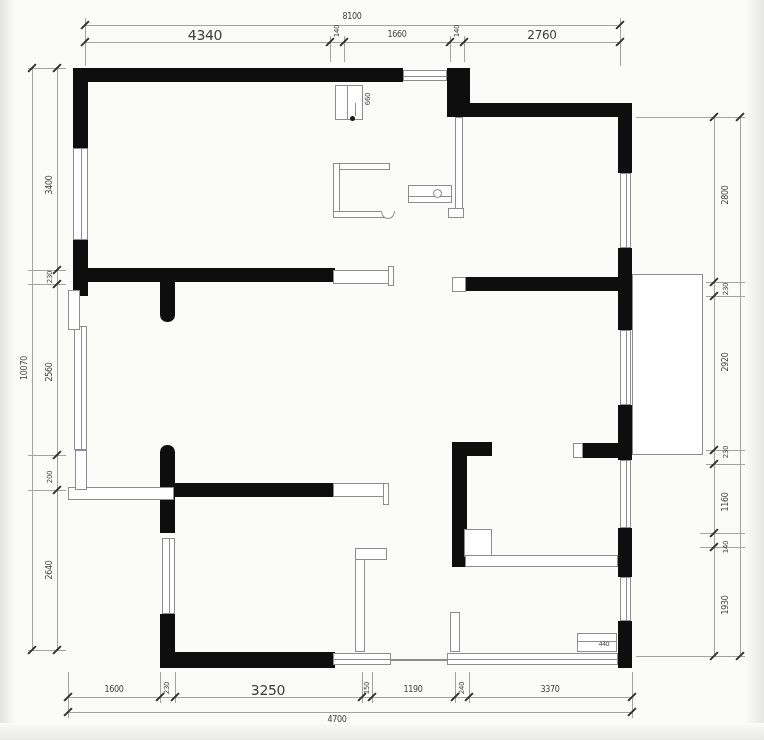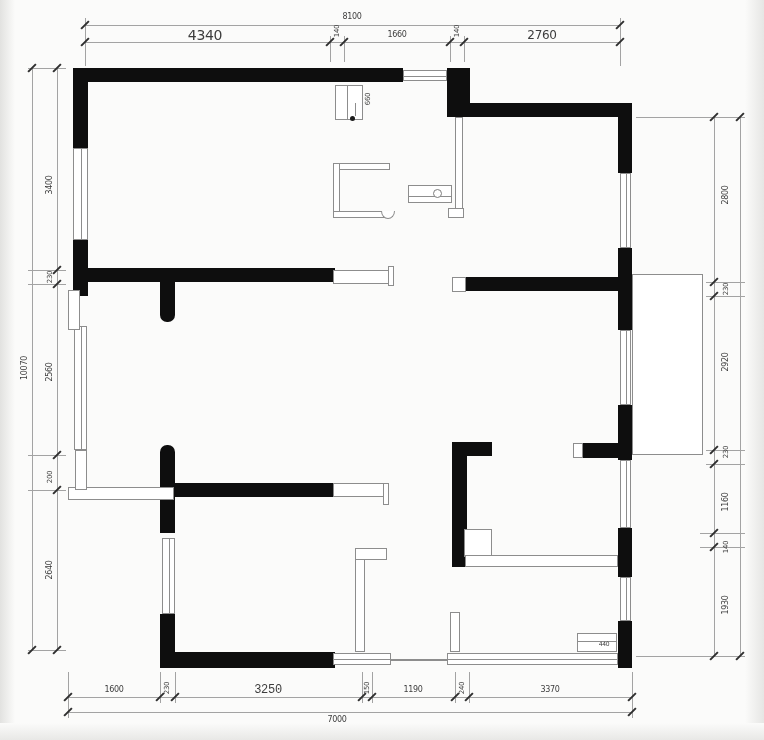--- a/index.html
+++ b/index.html
@@ -188,26 +188,26 @@
       <div class="tick" style="left: 740px; top: 117px;"></div>
       <div class="tick" style="left: 740px; top: 656px;"></div>
       <div class="lbl" style="left: 352px; top: 17px; font-size: 8px;">8100</div>
       <div class="lbl" style="left: 205px; top: 35px; font-size: 14px;">4340</div>
       <div class="lbl r" style="left: 337px; top: 31px; font-size: 7px;">140</div>
       <div class="lbl" style="left: 397px; top: 35px; font-size: 8px;">1660</div>
       <div class="lbl r" style="left: 457px; top: 31px; font-size: 7px;">140</div>
       <div class="lbl" style="left: 542px; top: 35px; font-size: 12px;">2760</div>
       <div class="lbl" style="left: 114px; top: 690px; font-size: 8px;">1600</div>
       <div class="lbl r" style="left: 167px; top: 688px; font-size: 7px;">230</div>
-      <div class="lbl" style="left: 268px; top: 690px; font-size: 12px; font-family: Liberation Mono, monospace;">3250</div>
+      <div class="lbl" style="left: 268px; top: 690px; font-size: 14px;">3250</div>
       <div class="lbl r" style="left: 367px; top: 688px; font-size: 7px;">150</div>
       <div class="lbl" style="left: 413px; top: 690px; font-size: 8px;">1190</div>
       <div class="lbl r" style="left: 462px; top: 688px; font-size: 7px;">240</div>
       <div class="lbl" style="left: 550px; top: 690px; font-size: 8px;">3370</div>
-      <div class="lbl" style="left: 337px; top: 720px; font-size: 8px;">7000</div>
+      <div class="lbl" style="left: 337px; top: 720px; font-size: 8px;">4700</div>
       <div class="lbl r" style="left: 25px; top: 368px; font-size: 8px;">10070</div>
       <div class="lbl r" style="left: 50px; top: 185px; font-size: 8px;">3400</div>
       <div class="lbl r" style="left: 50px; top: 277px; font-size: 7px;">230</div>
       <div class="lbl r" style="left: 50px; top: 372px; font-size: 8px;">2560</div>
       <div class="lbl r" style="left: 50px; top: 477px; font-size: 7px;">200</div>
       <div class="lbl r" style="left: 50px; top: 570px; font-size: 8px;">2640</div>
       <div class="lbl r" style="left: 726px; top: 195px; font-size: 8px;">2800</div>
       <div class="lbl r" style="left: 726px; top: 289px; font-size: 7px;">230</div>
       <div class="lbl r" style="left: 726px; top: 362px; font-size: 8px;">2920</div>
       <div class="lbl r" style="left: 726px; top: 452px; font-size: 7px;">230</div>

